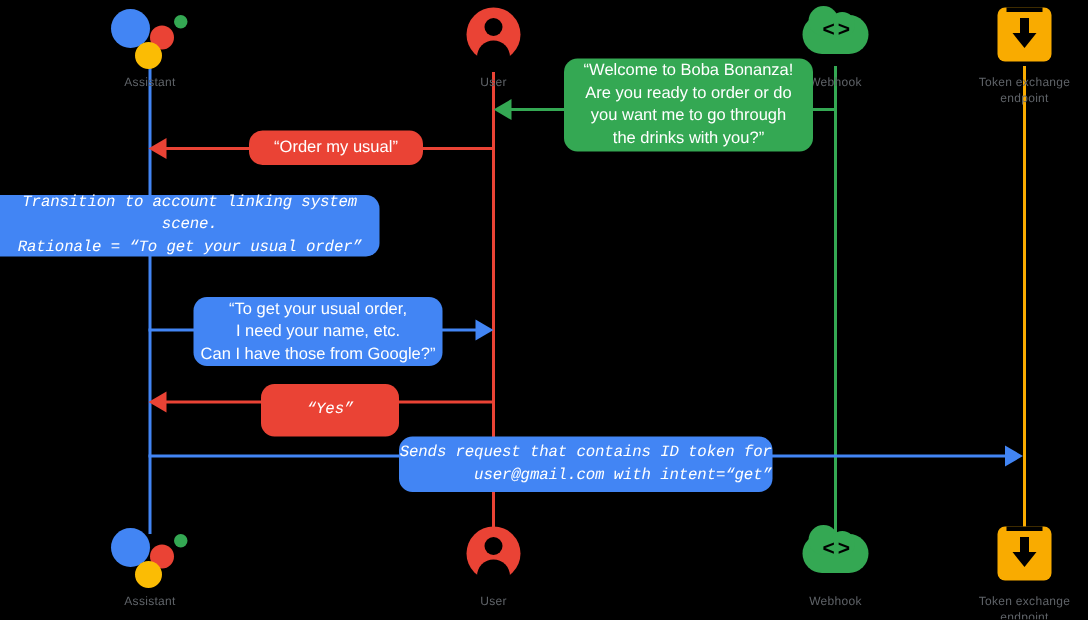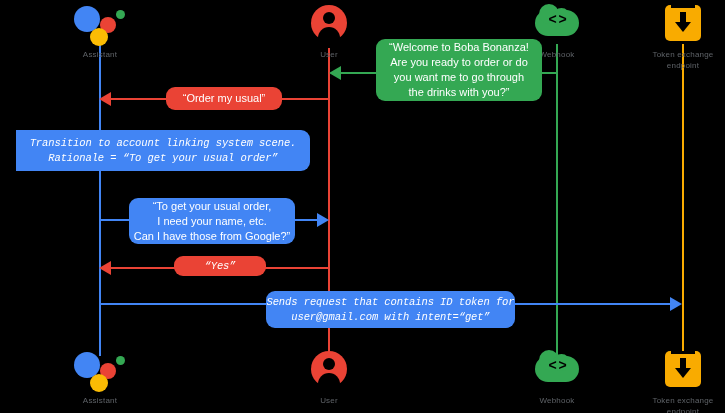--- a/index.html
+++ b/index.html
@@ -239,36 +239,36 @@
   <div class="arrow-head head-left" style="left:329px; top:66px; border-right-color:#34A853;"></div>
   <div class="bubble bubble-green bubble-sans" style="left:376px; top:39px; width:166px; height:62px;">“Welcome to Boba Bonanza!
 Are you ready to order or do
 you want me to go through
 the drinks with you?”</div>
 
   <div class="arrow-line" style="left:106px; top:98px; width:223px; background:#EA4335;"></div>
   <div class="arrow-head head-left" style="left:99px; top:92px; border-right-color:#EA4335;"></div>
   <div class="bubble bubble-red bubble-sans" style="left:166px; top:87px; width:116px; height:23px;">“Order my usual”</div>
 
-  <div class="bubble bubble-blue bubble-mono" style="left:16px; top:130px; width:294px; height:41px; border-radius:0 9px 9px 0;">Transition to account linking system scene.
+  <div class="bubble bubble-blue bubble-mono" style="left:0px; top:130px; width:253px; height:41px; border-radius:0 9px 9px 0;">Transition to account linking system scene.
 Rationale = “To get your usual order”</div>
 
   <div class="arrow-line" style="left:99px; top:219px; width:223px; background:#4285F4;"></div>
   <div class="arrow-head head-right" style="left:317px; top:213px; border-left-color:#4285F4;"></div>
   <div class="bubble bubble-blue bubble-sans" style="left:129px; top:198px; width:166px; height:46px;">“To get your usual order,
 I need your name, etc.
 Can I have those from Google?”</div>
 
   <div class="arrow-line" style="left:106px; top:267px; width:223px; background:#EA4335;"></div>
   <div class="arrow-head head-left" style="left:99px; top:261px; border-right-color:#EA4335;"></div>
-  <div class="bubble bubble-red bubble-mono" style="left:174px; top:256px; width:92px; height:20px;">“Yes”</div>
+  <div class="bubble bubble-red bubble-mono" style="left:174px; top:256px; width:92px; height:35px;">“Yes”</div>
 
   <div class="arrow-line" style="left:99px; top:303px; width:577px; background:#4285F4;"></div>
   <div class="arrow-head head-right" style="left:670px; top:297px; border-left-color:#4285F4;"></div>
-  <div class="bubble bubble-blue bubble-mono" style="left:266px; top:291px; width:249px; height:37px;">Sends request that contains ID token for
+  <div class="bubble bubble-blue bubble-mono" style="left:266px; top:291px; width:249px; height:37px;text-align:right;">Sends request that contains ID token for
 user@gmail.com with intent=“get”</div>
 
   <div class="actor" style="left:40px; top:348px;">
     <div class="actor-art">
       <span class="dot dot-blue"></span>
       <span class="dot dot-red"></span>
       <span class="dot dot-green"></span>
       <span class="dot dot-yellow"></span>
     </div>
     <div class="actor-label">Assistant</div>

